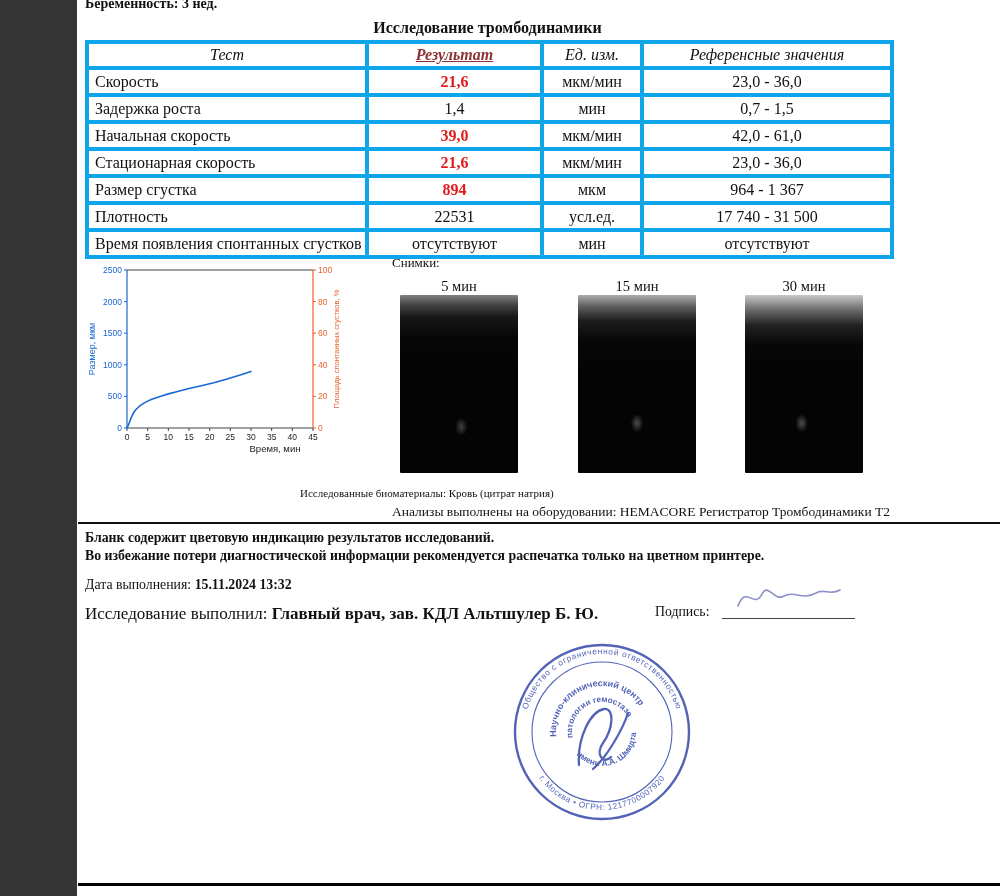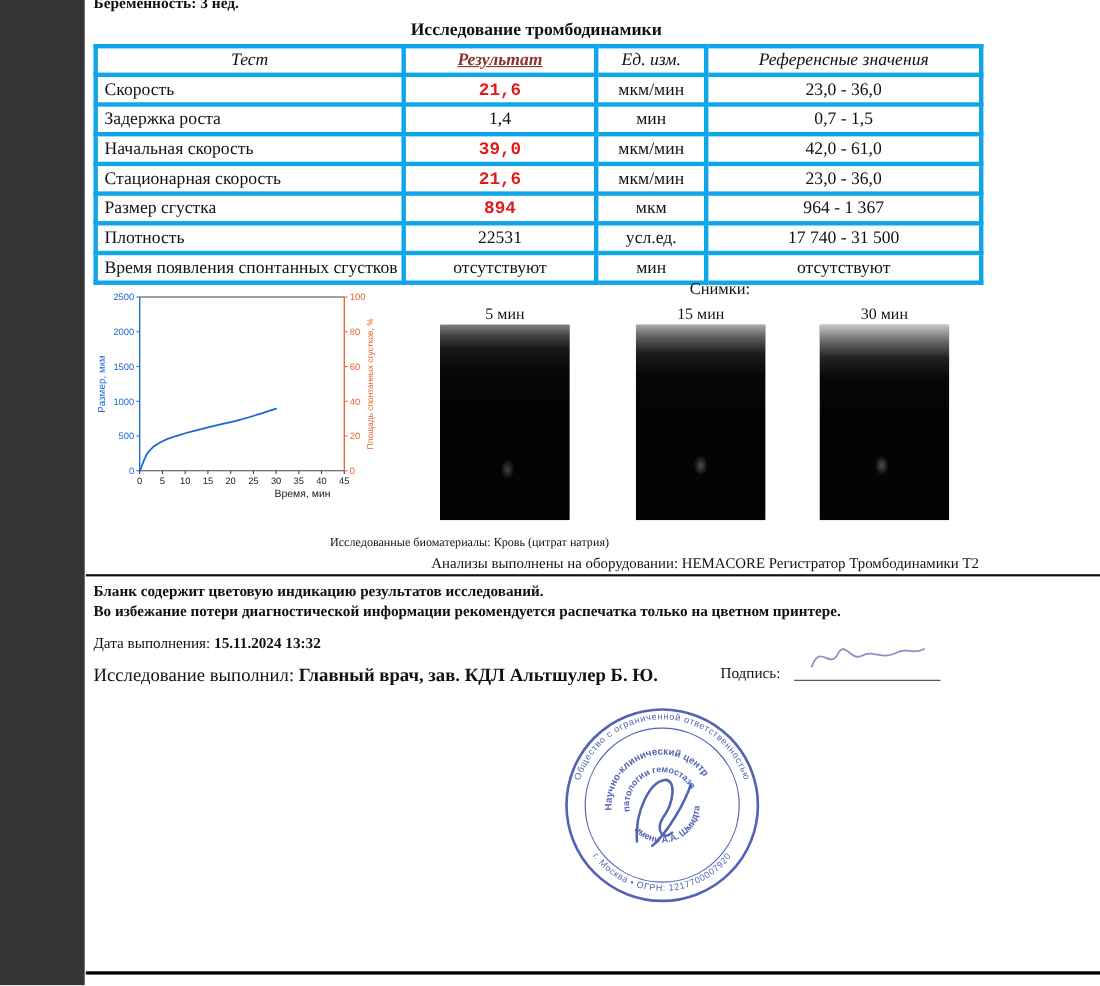--- a/index.html
+++ b/index.html
@@ -14,28 +14,28 @@
   #doc-title{left:85px;top:19px;width:805px;text-align:center;font-size:16px;font-weight:bold;}
 
   
   #results-table{left:85px;top:40px;}
   table{border-collapse:collapse;width:805px;table-layout:fixed;}
   th,td{border:4px solid #0ea5e9;font-size:16px;padding:2px 4px;height:19px;overflow:hidden;white-space:nowrap;}
   th{font-style:italic;font-weight:normal;text-align:center;height:17px;}
   th.result-head{font-weight:bold;text-decoration:underline;color:#8b3232;}
   td.cell-test{text-align:left;padding-left:6px;}
   td.cell-result,td.cell-unit,td.cell-ref{text-align:center;}
-  td.abnormal{color:#e11b1b;font-weight:bold;font-family:Liberation Mono, monospace;}
+  td.abnormal{color:#e11b1b;font-weight:bold;}
 
   
   #chart-block{left:85px;top:256px;width:270px;height:210px;}
   #chart-svg text{font-family:"Liberation Sans","DejaVu Sans",sans-serif;}
 
   
-  #snapshots-title{left:423px;top:255px;width:463px;text-align:center;font-size:15px;}
+  #snapshots-title{left:392px;top:255px;width:463px;font-size:13px;}
   .snapshot{position:absolute;width:118px;text-align:center;}
   .snap-label{font-size:14.5px;}
   .shot-img{width:118px;height:178px;background-color:#040404;border-radius:1px;}
   #snap-1{left:400px;top:278px;}
   #snap-2{left:578px;top:278px;}
   #snap-3{left:745px;top:278px;}
   #snap-1 .shot-img{background-image:
      radial-gradient(ellipse 9px 13px at 52% 74%,rgba(140,140,140,.45),transparent 70%),
      linear-gradient(180deg,rgba(150,150,150,.85) 0px,rgba(120,120,120,.55) 10px,rgba(70,70,70,.30) 22px,rgba(30,30,30,.12) 42px,transparent 72px);}
   #snap-2 .shot-img{background-image:

